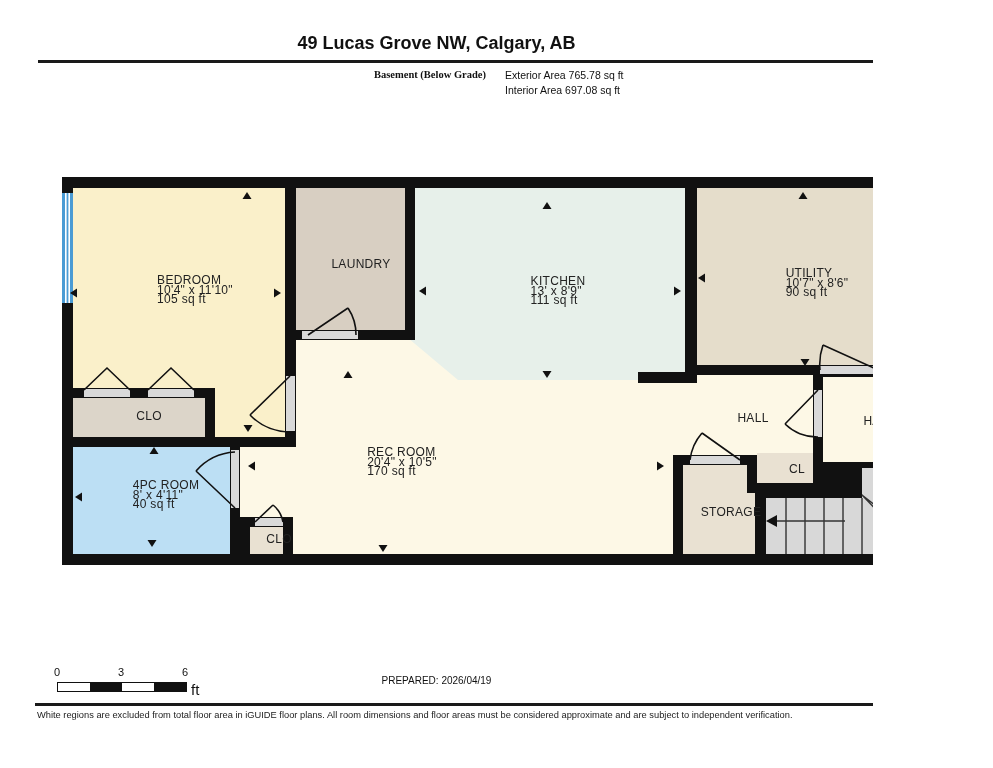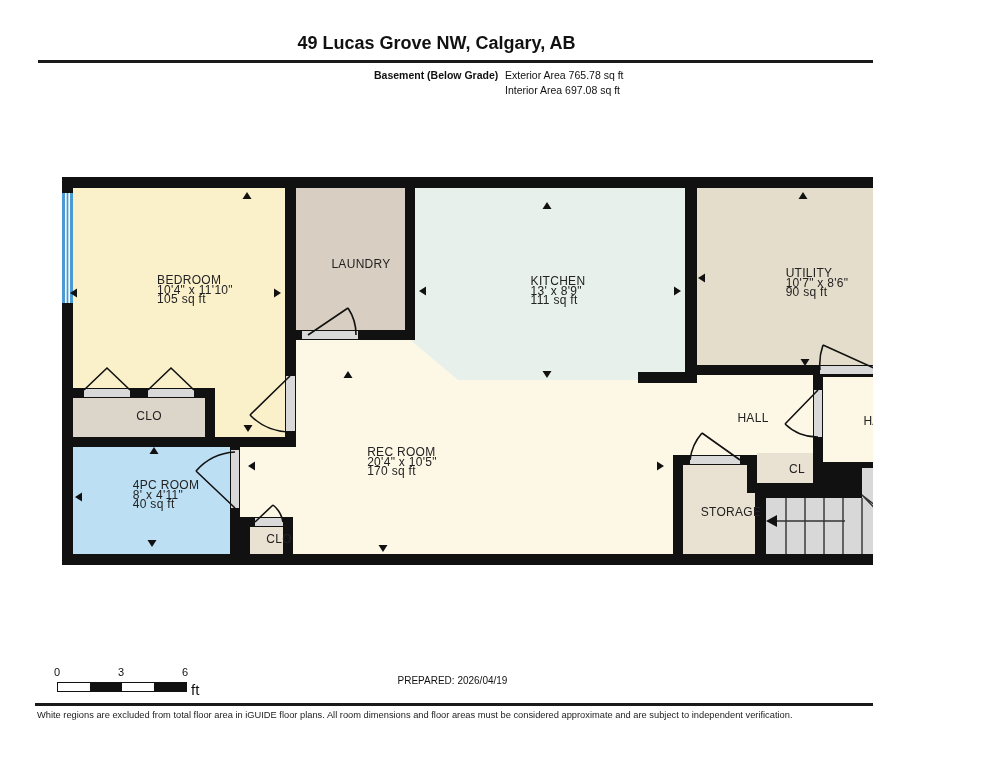--- a/index.html
+++ b/index.html
@@ -3,36 +3,36 @@
 <meta charset="utf-8">
 <style>
   html,body{margin:0;padding:0;background:#ffffff;}
   .page{position:relative;width:873px;height:768px;background:#fff;overflow:hidden;
         font-family:"Liberation Sans", sans-serif;color:#111;}
   .title{position:absolute;top:33px;left:0;width:100%;text-align:center;
          font-size:18px;font-weight:bold;letter-spacing:0;}
   .rule{position:absolute;background:#1a1a1a;}
   .rule.top{top:60px;left:38px;width:918px;height:3px;}
   .rule.bottom{top:703px;left:35px;width:923px;height:3px;}
-  .floor-label{position:absolute;top:69px;left:374px;font-size:10.5px;font-weight:bold;}
+  .floor-label{position:absolute;top:69px;left:374px;font-size:10.5px;font-weight:bold;font-family:Liberation Serif, serif;}
   .area-line{position:absolute;left:505px;font-size:10.5px;}
   .area-line.ext{top:69px;}
   .area-line.int{top:84px;}
   .plan-wrap{position:absolute;left:62px;top:177px;width:868px;height:388px;}
   .plan-wrap svg{position:absolute;left:0;top:0;}
   .room-label{position:absolute;transform:translate(-50%,-50%);text-align:left;
               color:#222;font-size:12px;line-height:9.5px;white-space:nowrap;letter-spacing:.3px;margin-left:11px;}
   .scale-num{position:absolute;top:666px;width:20px;text-align:center;font-size:11px;}
   .scale-bar{position:absolute;left:57px;top:682px;width:128px;height:8px;
              border:1px solid #111;display:flex;box-sizing:content-box;}
   .scale-bar .seg{flex:1 1 25%;}
   .seg.w{background:#fff;}
   .seg.b{background:#111;}
   .scale-ft{position:absolute;left:191px;top:681px;font-size:15px;}
-  .prepared{position:absolute;top:675px;left:0;width:100%;text-align:center;font-size:10px;margin-left:16px;}
+  .prepared{position:absolute;top:675px;left:0;width:100%;text-align:center;font-size:10px;}
   .compass{position:absolute;left:885px;top:638px;}
   .disclaimer{position:absolute;top:710px;left:37px;font-size:9.3px;color:#222;}
 </style>
 </head>
 <body>
 
 <div class="page">
 
   <div class="title">49 Lucas Grove NW, Calgary, AB</div>
   <div class="rule top"></div>

